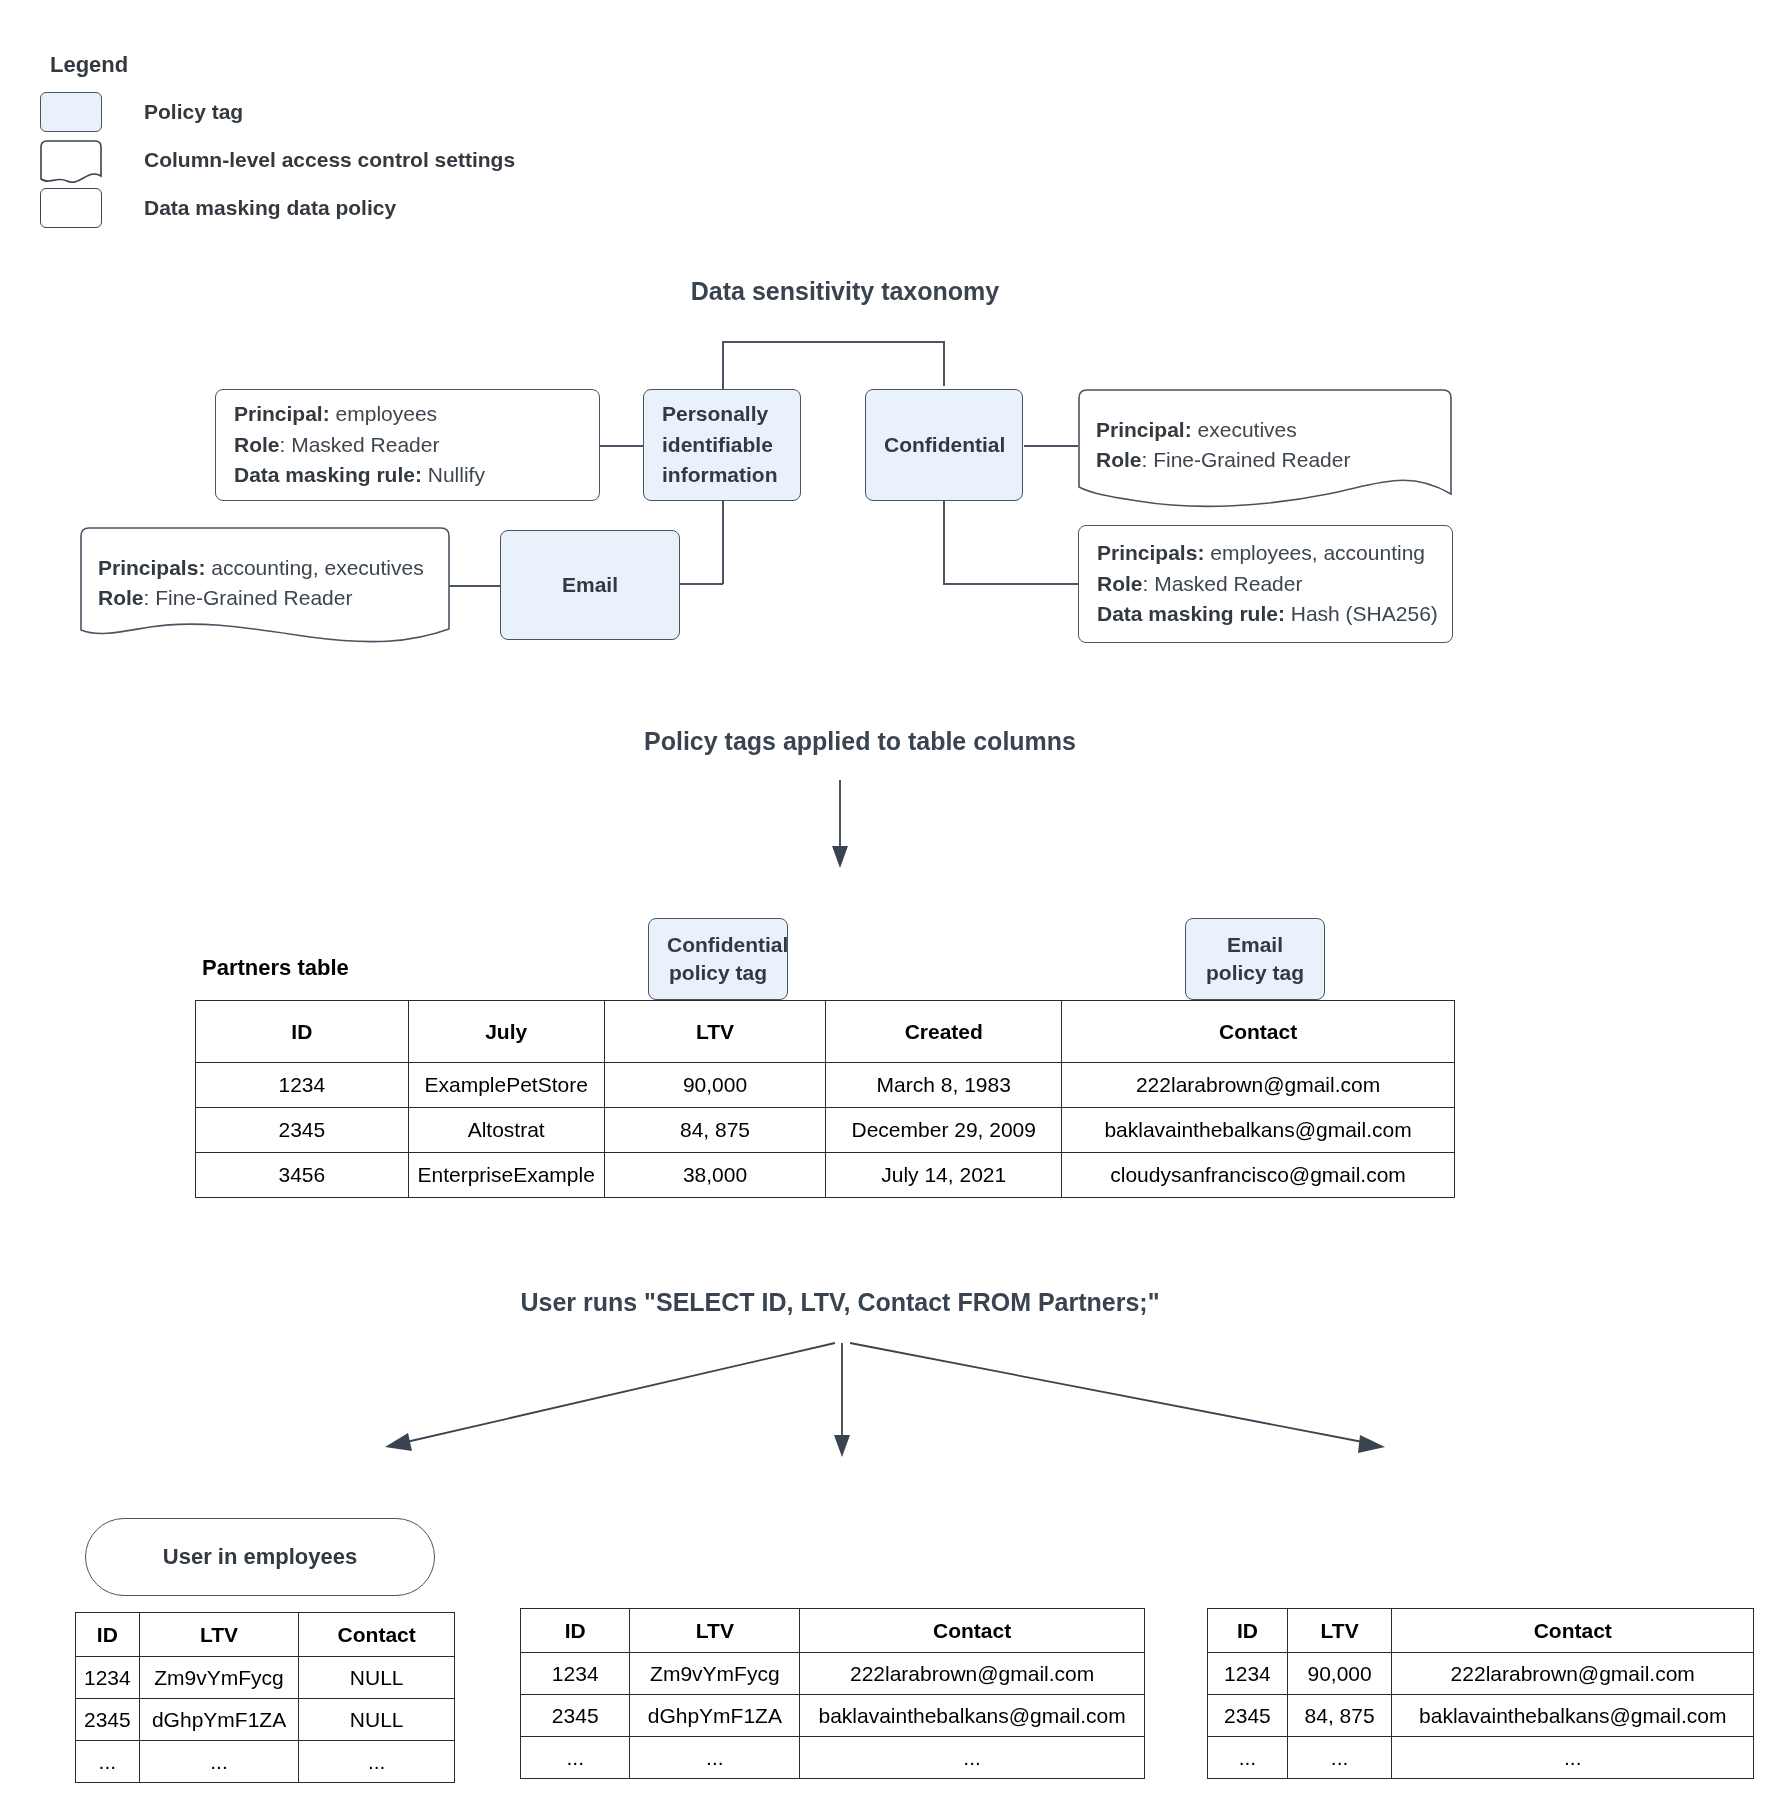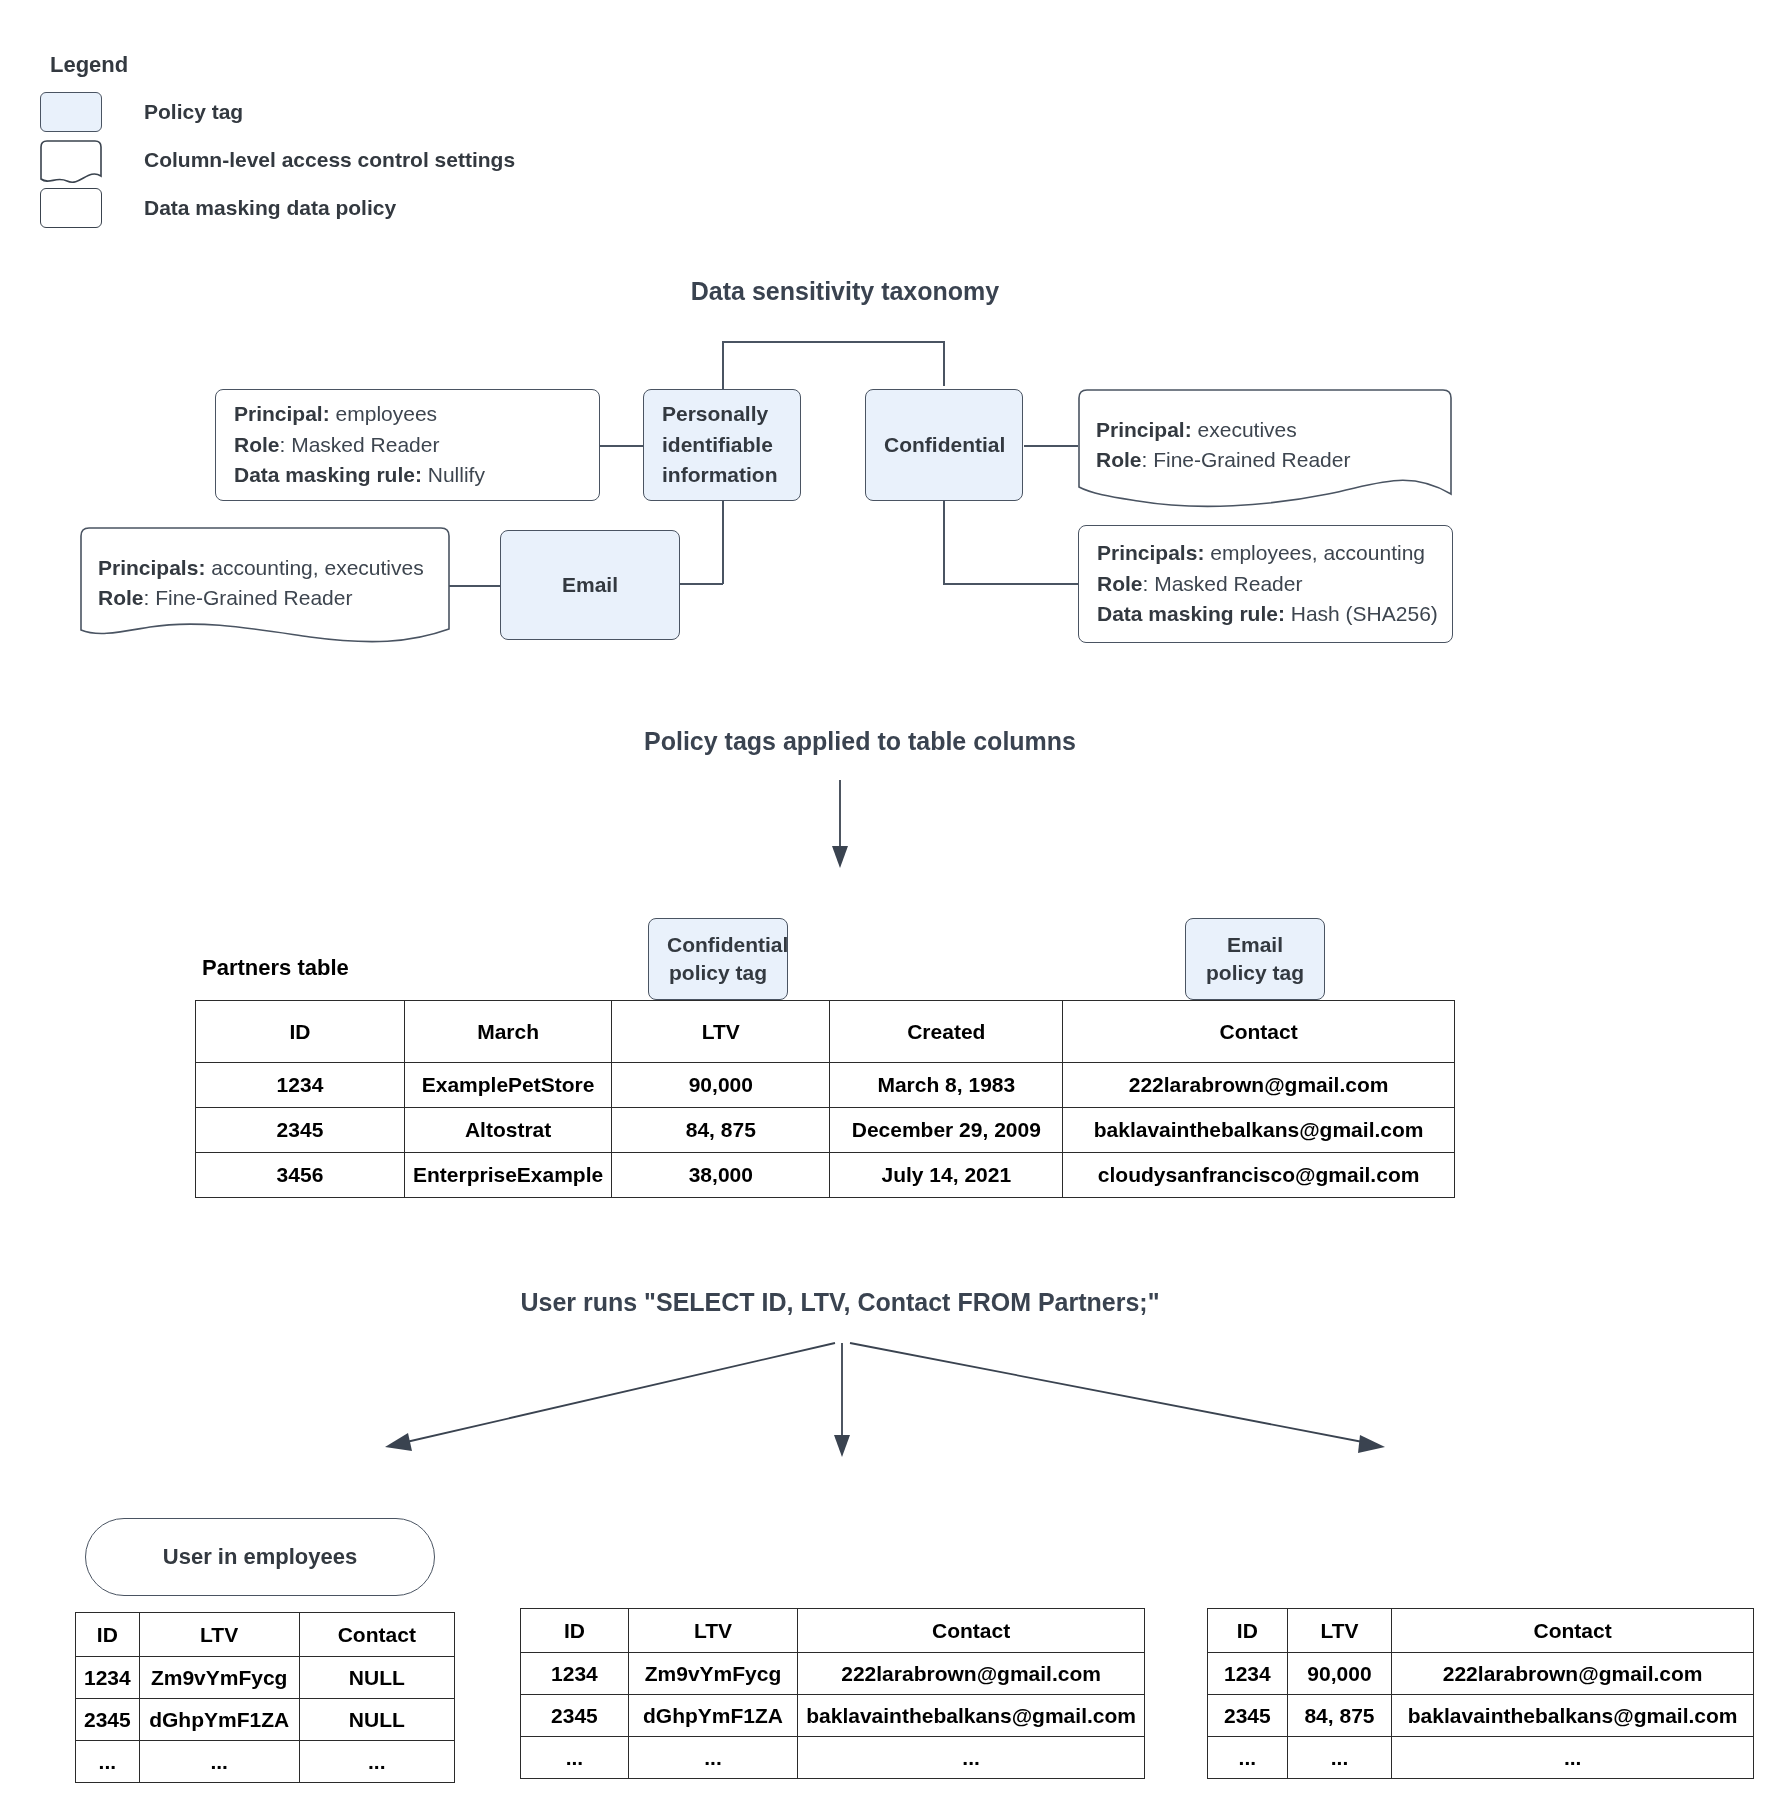--- a/index.html
+++ b/index.html
@@ -87,21 +87,21 @@
   table.grid {
     position: absolute;
     border-collapse: collapse;
     background: #ffffff;
   }
   table.grid th, table.grid td {
     border: 1.4px solid #2b2b2b;
     text-align: center;
     color: #000000;
     font-size: 21px;
-    font-weight: bold;
+    font-weight: normal;
     padding: 6px 8px;
   }
   table.grid th { font-weight: bold; }
 
   .table-label {
     position: absolute;
     font-size: 22px; font-weight: bold; color: #000000;
     white-space: nowrap;
   }
 
@@ -239,21 +239,21 @@
     <div class="pad">
       <div>Email</div>
       <div>policy tag</div>
     </div>
   </div>
 
   <table class="grid" id="partners-table" style="left:195px; top:1000px; width:1260px;">
     <thead>
         <tr>
           <th style="width: 213px; height: 62px;">ID</th>
-          <th style="width: 196px; height: 62px;">March</th>
+          <th style="width: 196px; height: 62px;">July</th>
           <th style="width: 222px; height: 62px;">LTV</th>
           <th style="width: 236px; height: 62px;">Created</th>
           <th style="width: 393px; height: 62px;">Contact</th>
         </tr>
       </thead>
     <tbody>
         <tr>
           <td style="height: 45px;">1234</td>
           <td style="height: 45px;">ExamplePetStore</td>
           <td style="height: 45px;">90,000</td>

